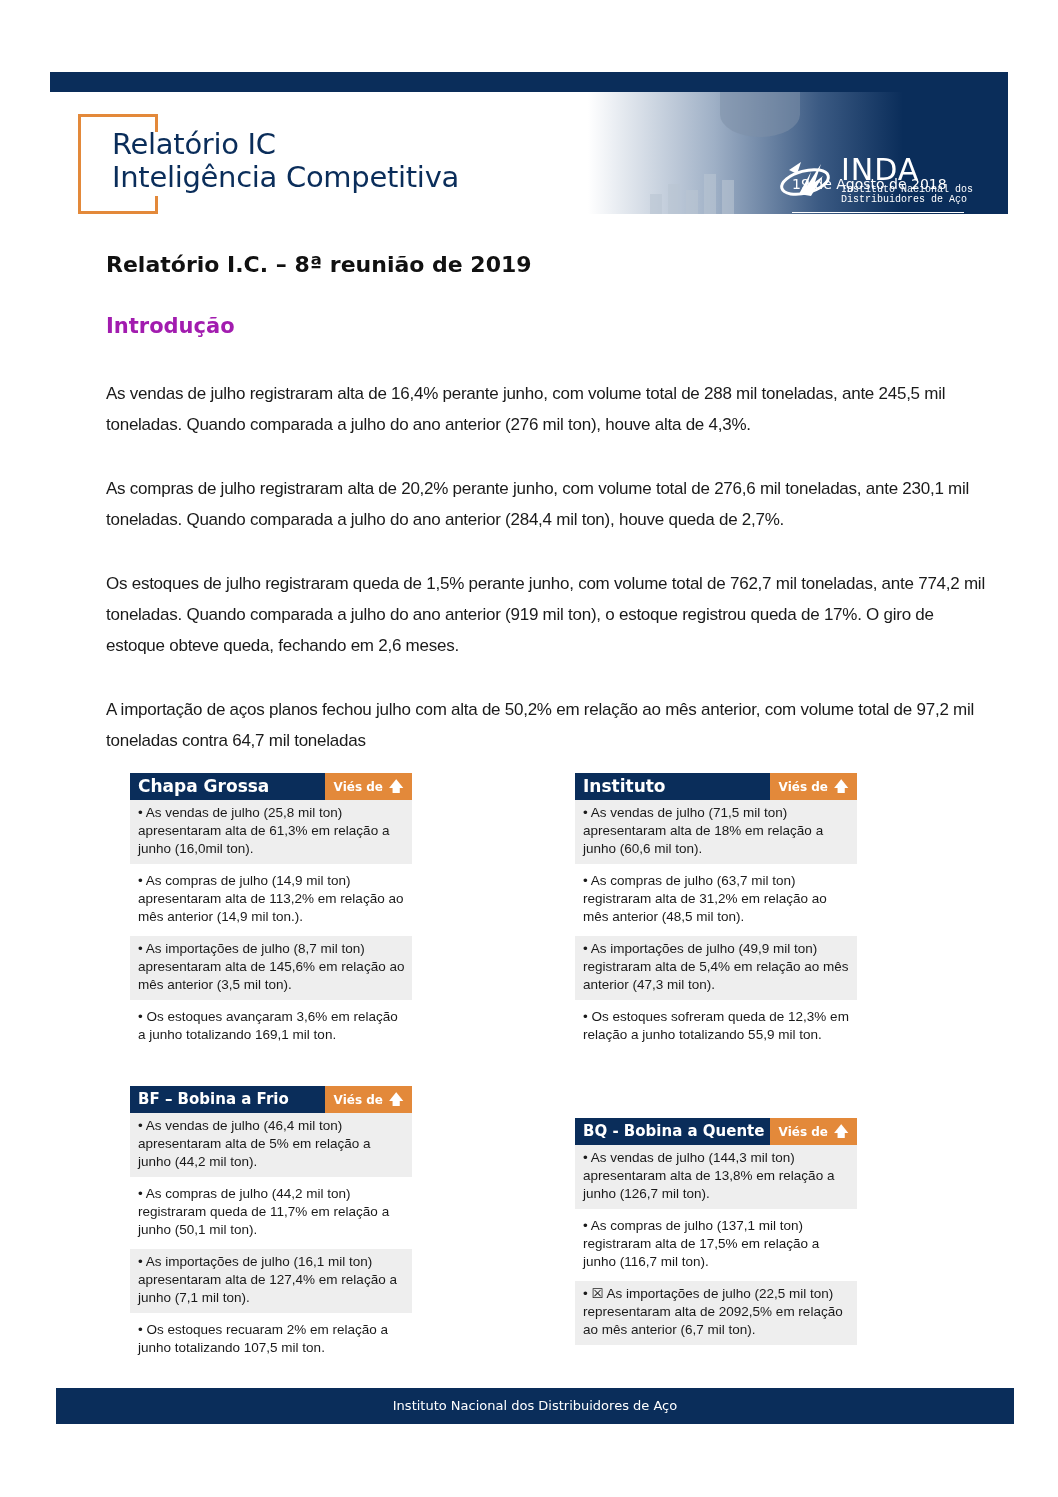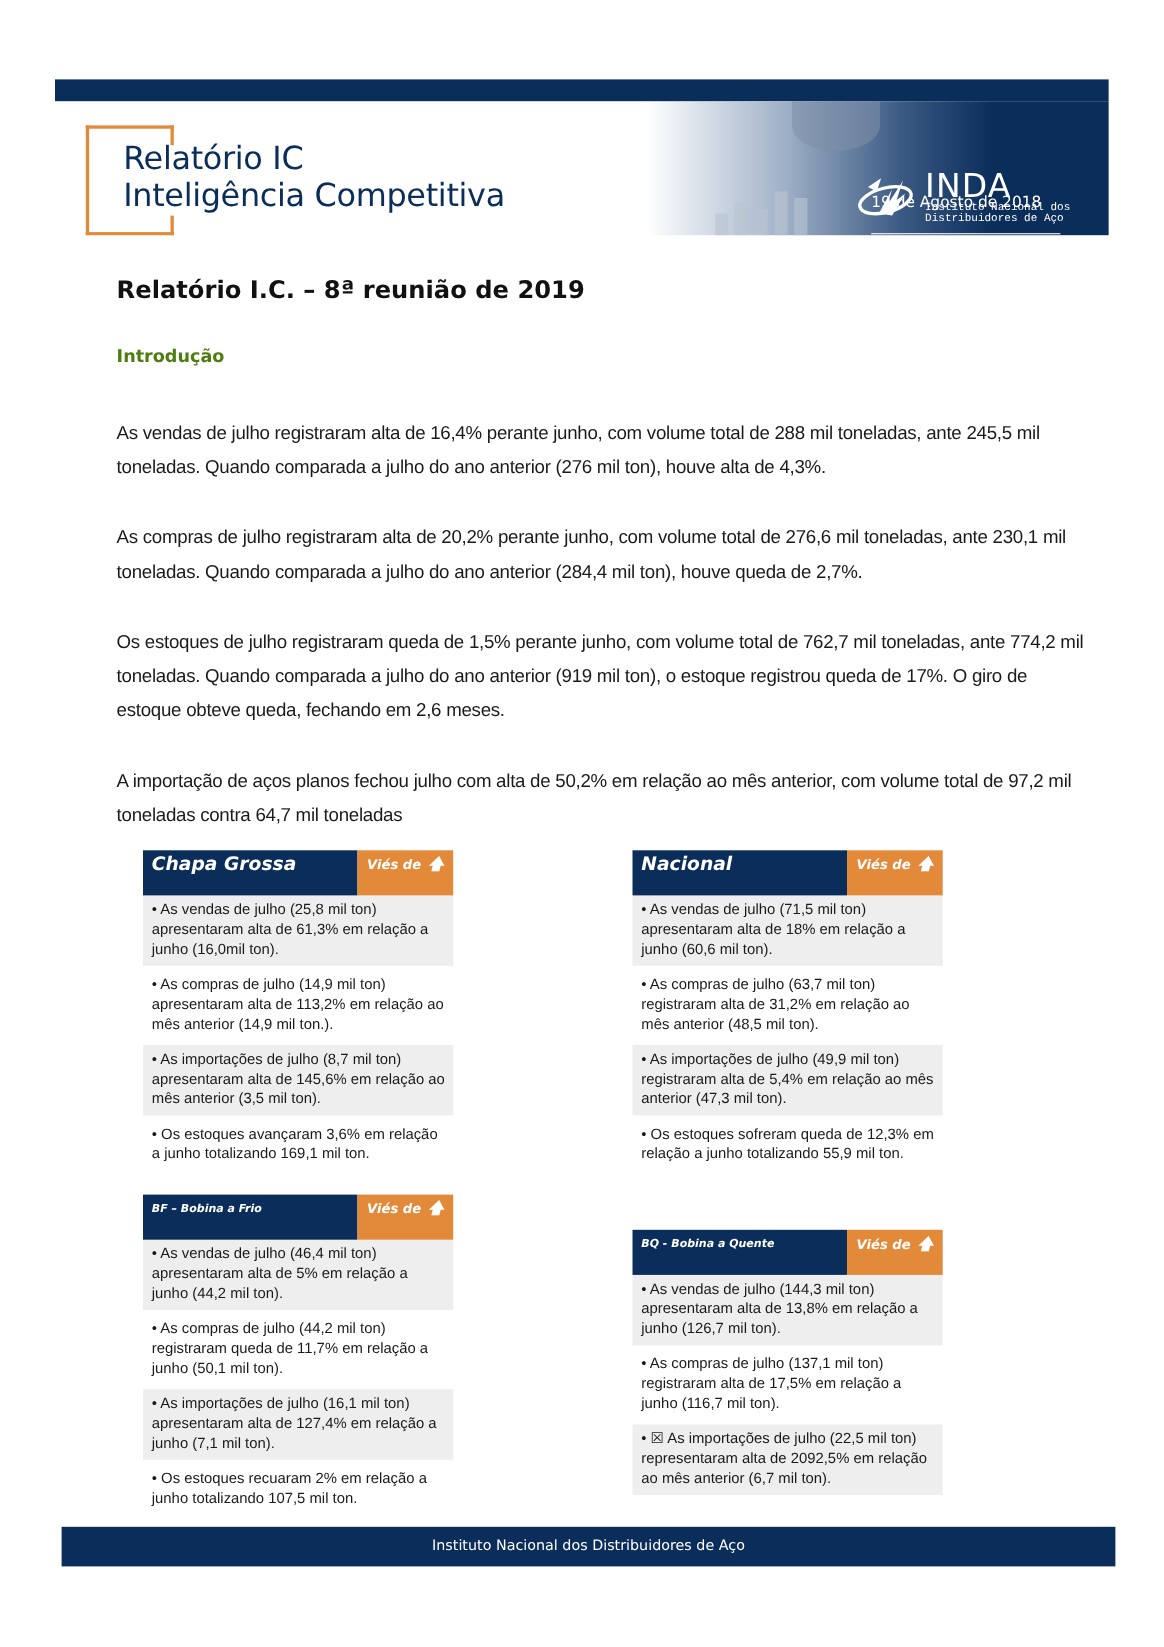--- a/index.html
+++ b/index.html
@@ -20,28 +20,28 @@
   .title { position: absolute; left: 62px; top: 56px; font-family: "DejaVu Sans", sans-serif; font-weight: normal; color: #0a2d5a; font-size: 29px; line-height: 33px; letter-spacing: -0.3px; }
   .logo { position: absolute; left: 727px; top: 40px; display: flex; align-items: center; margin-top: 43px; }
   .logo-mark { width: 60px; height: 48px; }
   .logo-text { margin-left: 4px; color: #fff; }
   .logo-inda { font-family: "DejaVu Sans", sans-serif; font-size: 30px; line-height: 30px; font-weight: normal; letter-spacing: 1px; }
   .logo-sub { font-family: Liberation Mono, monospace; font-size: 10px; line-height: 10px; }
   .header-date { position: absolute; left: 742px; top: 104px; font-family: "DejaVu Sans", sans-serif; color: #fff; font-size: 14px; padding-bottom: 20px; border-bottom: 1px solid #fff; width: 172px; }
 
   
   .h1 { position: absolute; left: 106px; top: 252px; font-family: "DejaVu Sans", sans-serif; font-weight: bold; font-size: 22px; color: #111; }
-  .h2 { position: absolute; left: 106px; top: 314px; font-family: "DejaVu Sans", sans-serif; font-weight: bold; font-size: 16px; color: #4d7c0f; text-align: right; }
+  .h2 { position: absolute; left: 106px; top: 314px; font-family: "DejaVu Sans", sans-serif; font-weight: bold; font-size: 21px; color: #a21caf; text-align: right; }
   .para { position: absolute; left: 106px; width: 880px; font-family: "Liberation Sans", sans-serif; font-size: 17px; line-height: 31px; color: #1a1a1a; letter-spacing: -0.25px; }
 
   
   .card { position: absolute; width: 282px; }
-  .card-head { display: flex; height: 41px; font-style: italic; }
+  .card-head { display: flex; height: 27px; }
   .card-title { flex: 1; background: #0a2d5a; color: #fff; font-family: "DejaVu Sans", sans-serif; font-weight: bold; font-size: 17px; line-height: 27px; padding-left: 8px; white-space: nowrap; overflow: hidden; }
-  .card-title.small { font-size: 10px; }
+  .card-title.small { font-size: 15px; }
   .card-bias { width: 87px; background: #e3893a; color: #fff; font-family: "DejaVu Sans", sans-serif; font-weight: bold; font-size: 12px; line-height: 27px; text-align: center; }
   .card-bias .arrow { display: inline-block; margin-left: 6px; font-size: 14px; }
   .card-item { font-family: "Liberation Sans", sans-serif; font-size: 13.5px; line-height: 18px; color: #1a1a1a; padding: 4px 6px 6px 8px; }
   .card-item.shade { background: #eeeeee; }
   .card-item + .card-item { margin-top: 4px; }
 
   
   .footer { position: absolute; left: 56px; top: 1388px; width: 958px; height: 36px; background: #0a2d5a; color: #fff; text-align: center; font-family: "DejaVu Sans", sans-serif; font-size: 13px; line-height: 36px; }
 </style>
 </head>
@@ -94,21 +94,21 @@
     </div>
   </div>
   <div class="card-item shade">• As vendas de julho (25,8 mil ton) apresentaram alta de 61,3% em relação a junho (16,0mil ton).</div>
   <div class="card-item">• As compras de julho (14,9 mil ton) apresentaram alta de 113,2% em relação ao mês anterior (14,9 mil ton.).</div>
   <div class="card-item shade">• As importações de julho (8,7 mil ton) apresentaram alta de 145,6% em relação ao mês anterior (3,5 mil ton).</div>
   <div class="card-item">• Os estoques avançaram 3,6% em relação a junho totalizando 169,1 mil ton.</div>
 </div>
 
 <div class="card" style="left:575px; top:773px">
   <div class="card-head">
-    <div class="card-title">Nacional</div>
+    <div class="card-title">Instituto</div>
     <div class="card-bias">
       <span>Viés de</span><span class="arrow">🡅</span>
     </div>
   </div>
   <div class="card-item shade">• As vendas de julho (71,5 mil ton) apresentaram alta de 18% em relação a junho (60,6 mil ton).</div>
   <div class="card-item">• As compras de julho (63,7 mil ton) registraram alta de 31,2% em relação ao mês anterior (48,5 mil ton).</div>
   <div class="card-item shade">• As importações de julho (49,9 mil ton) registraram alta de 5,4% em relação ao mês anterior (47,3 mil ton).</div>
   <div class="card-item">• Os estoques sofreram queda de 12,3% em relação a junho totalizando 55,9 mil ton.</div>
 </div>
 

